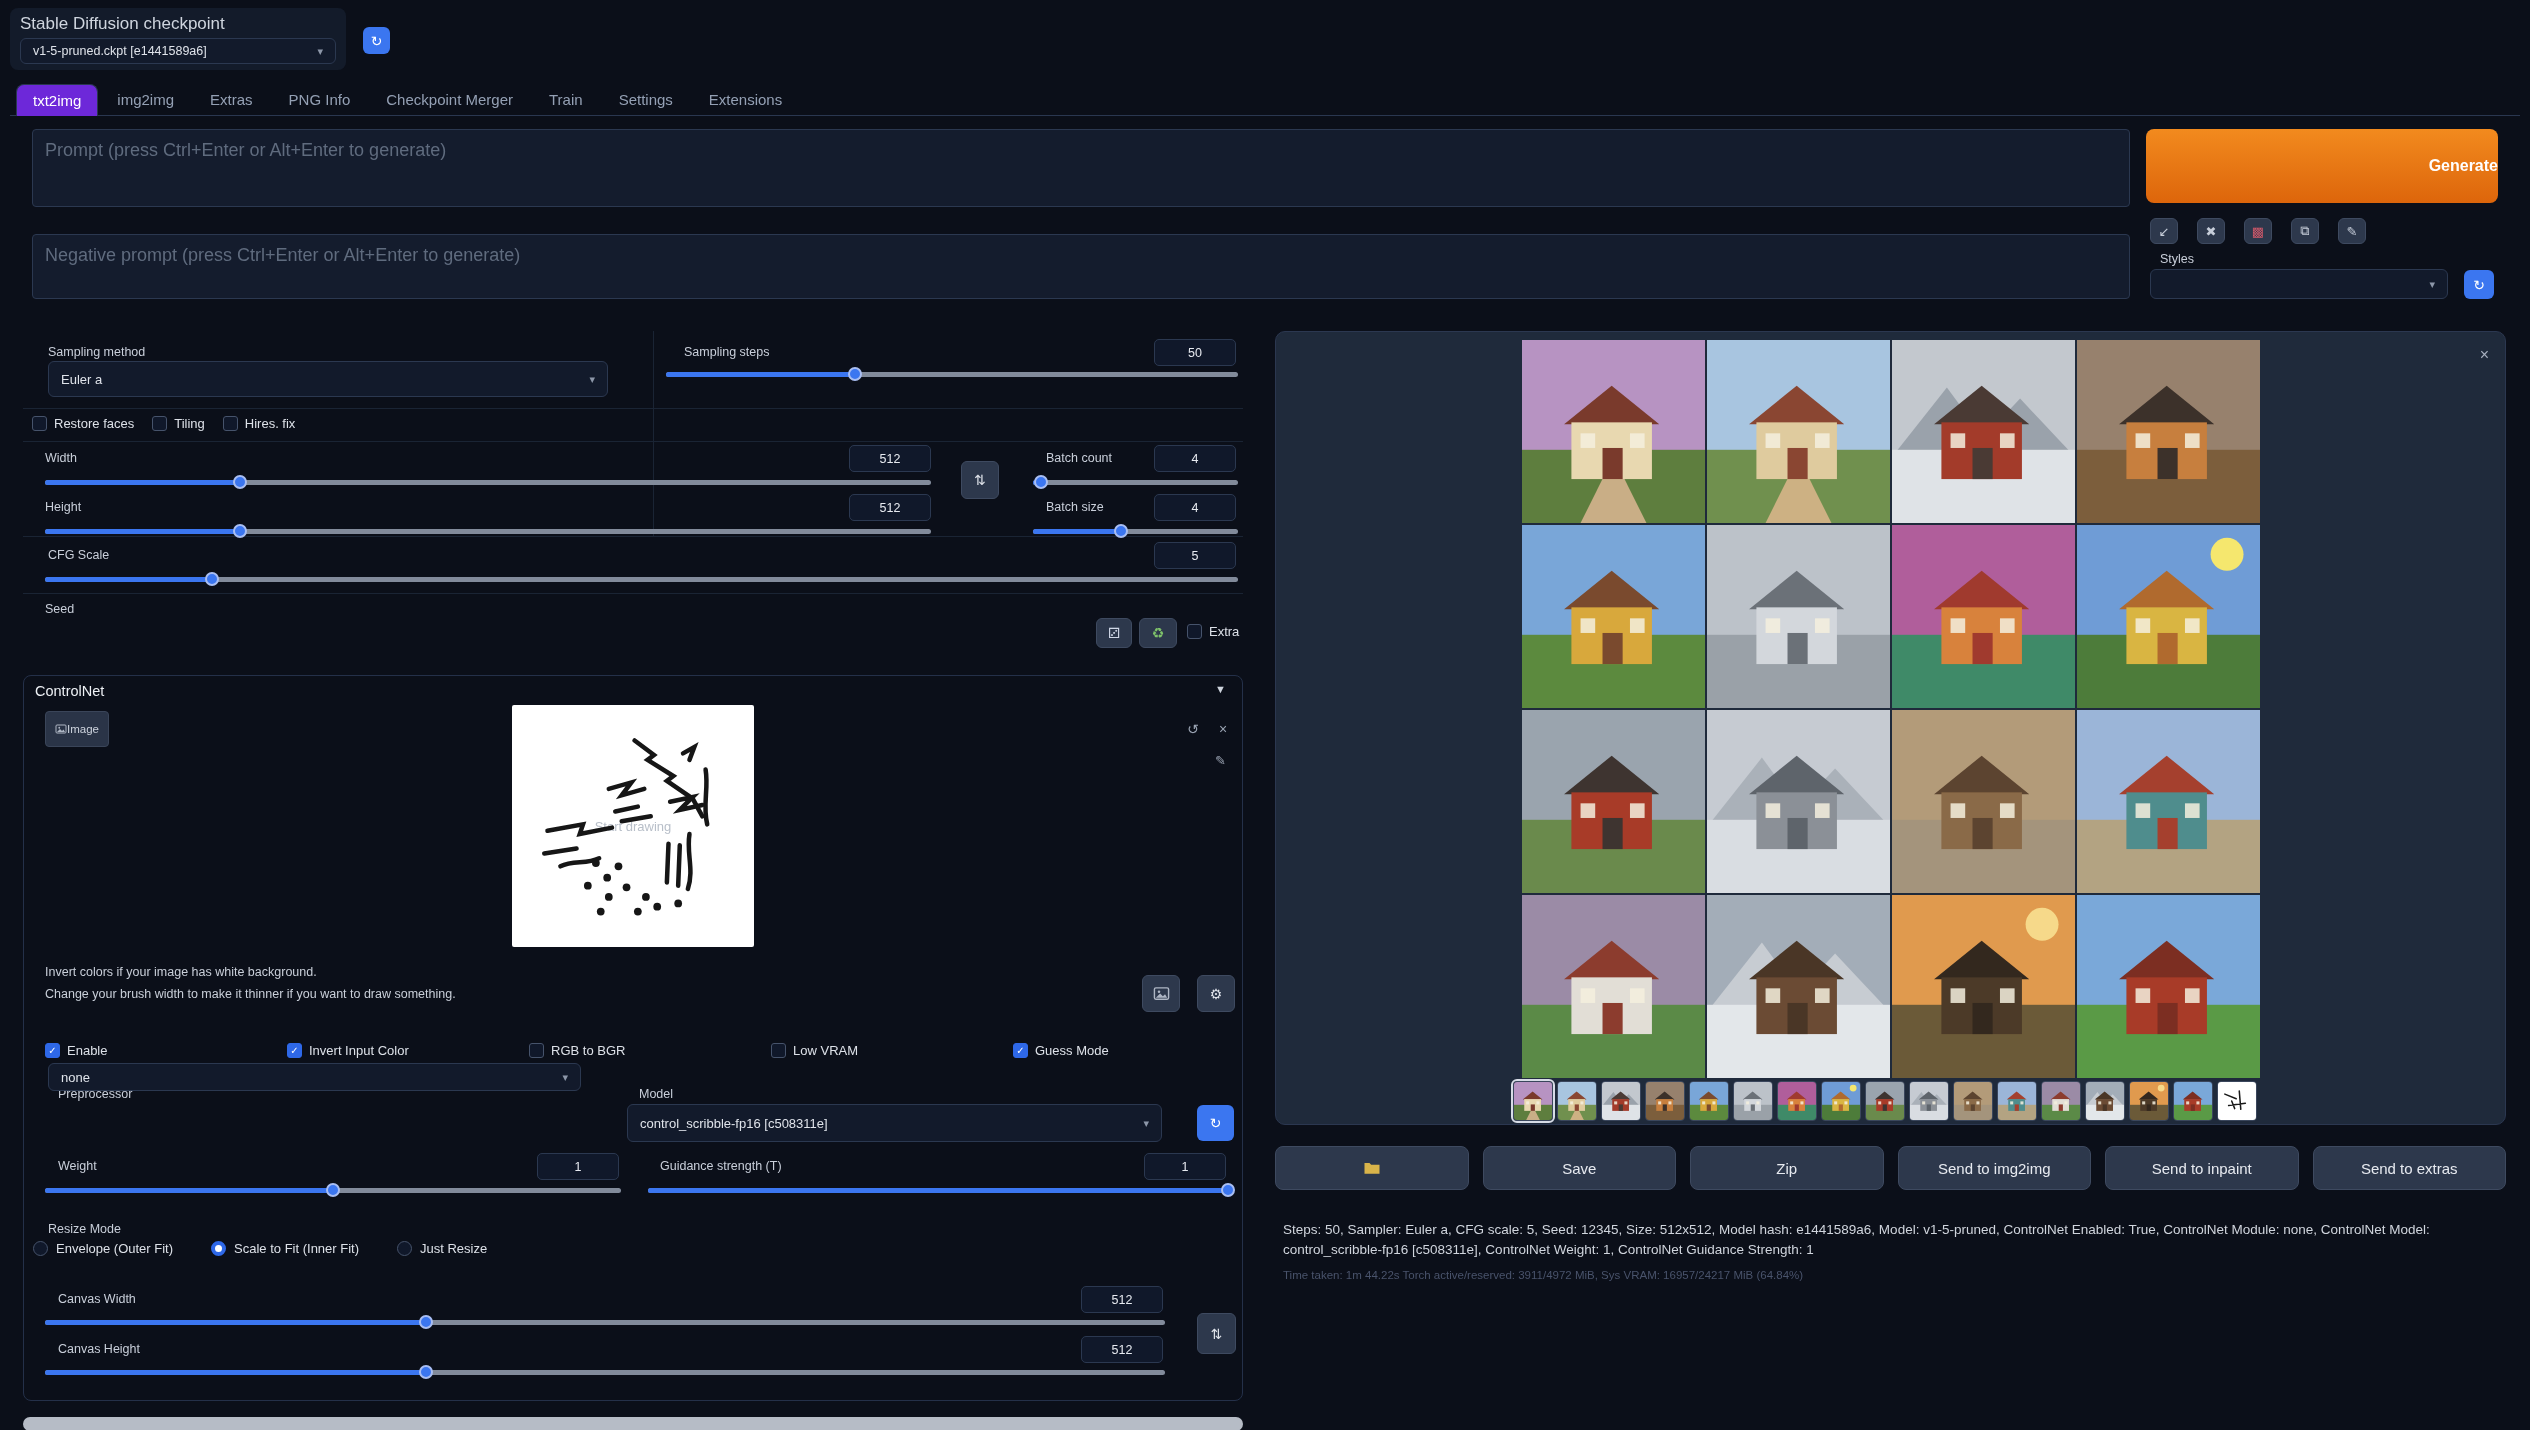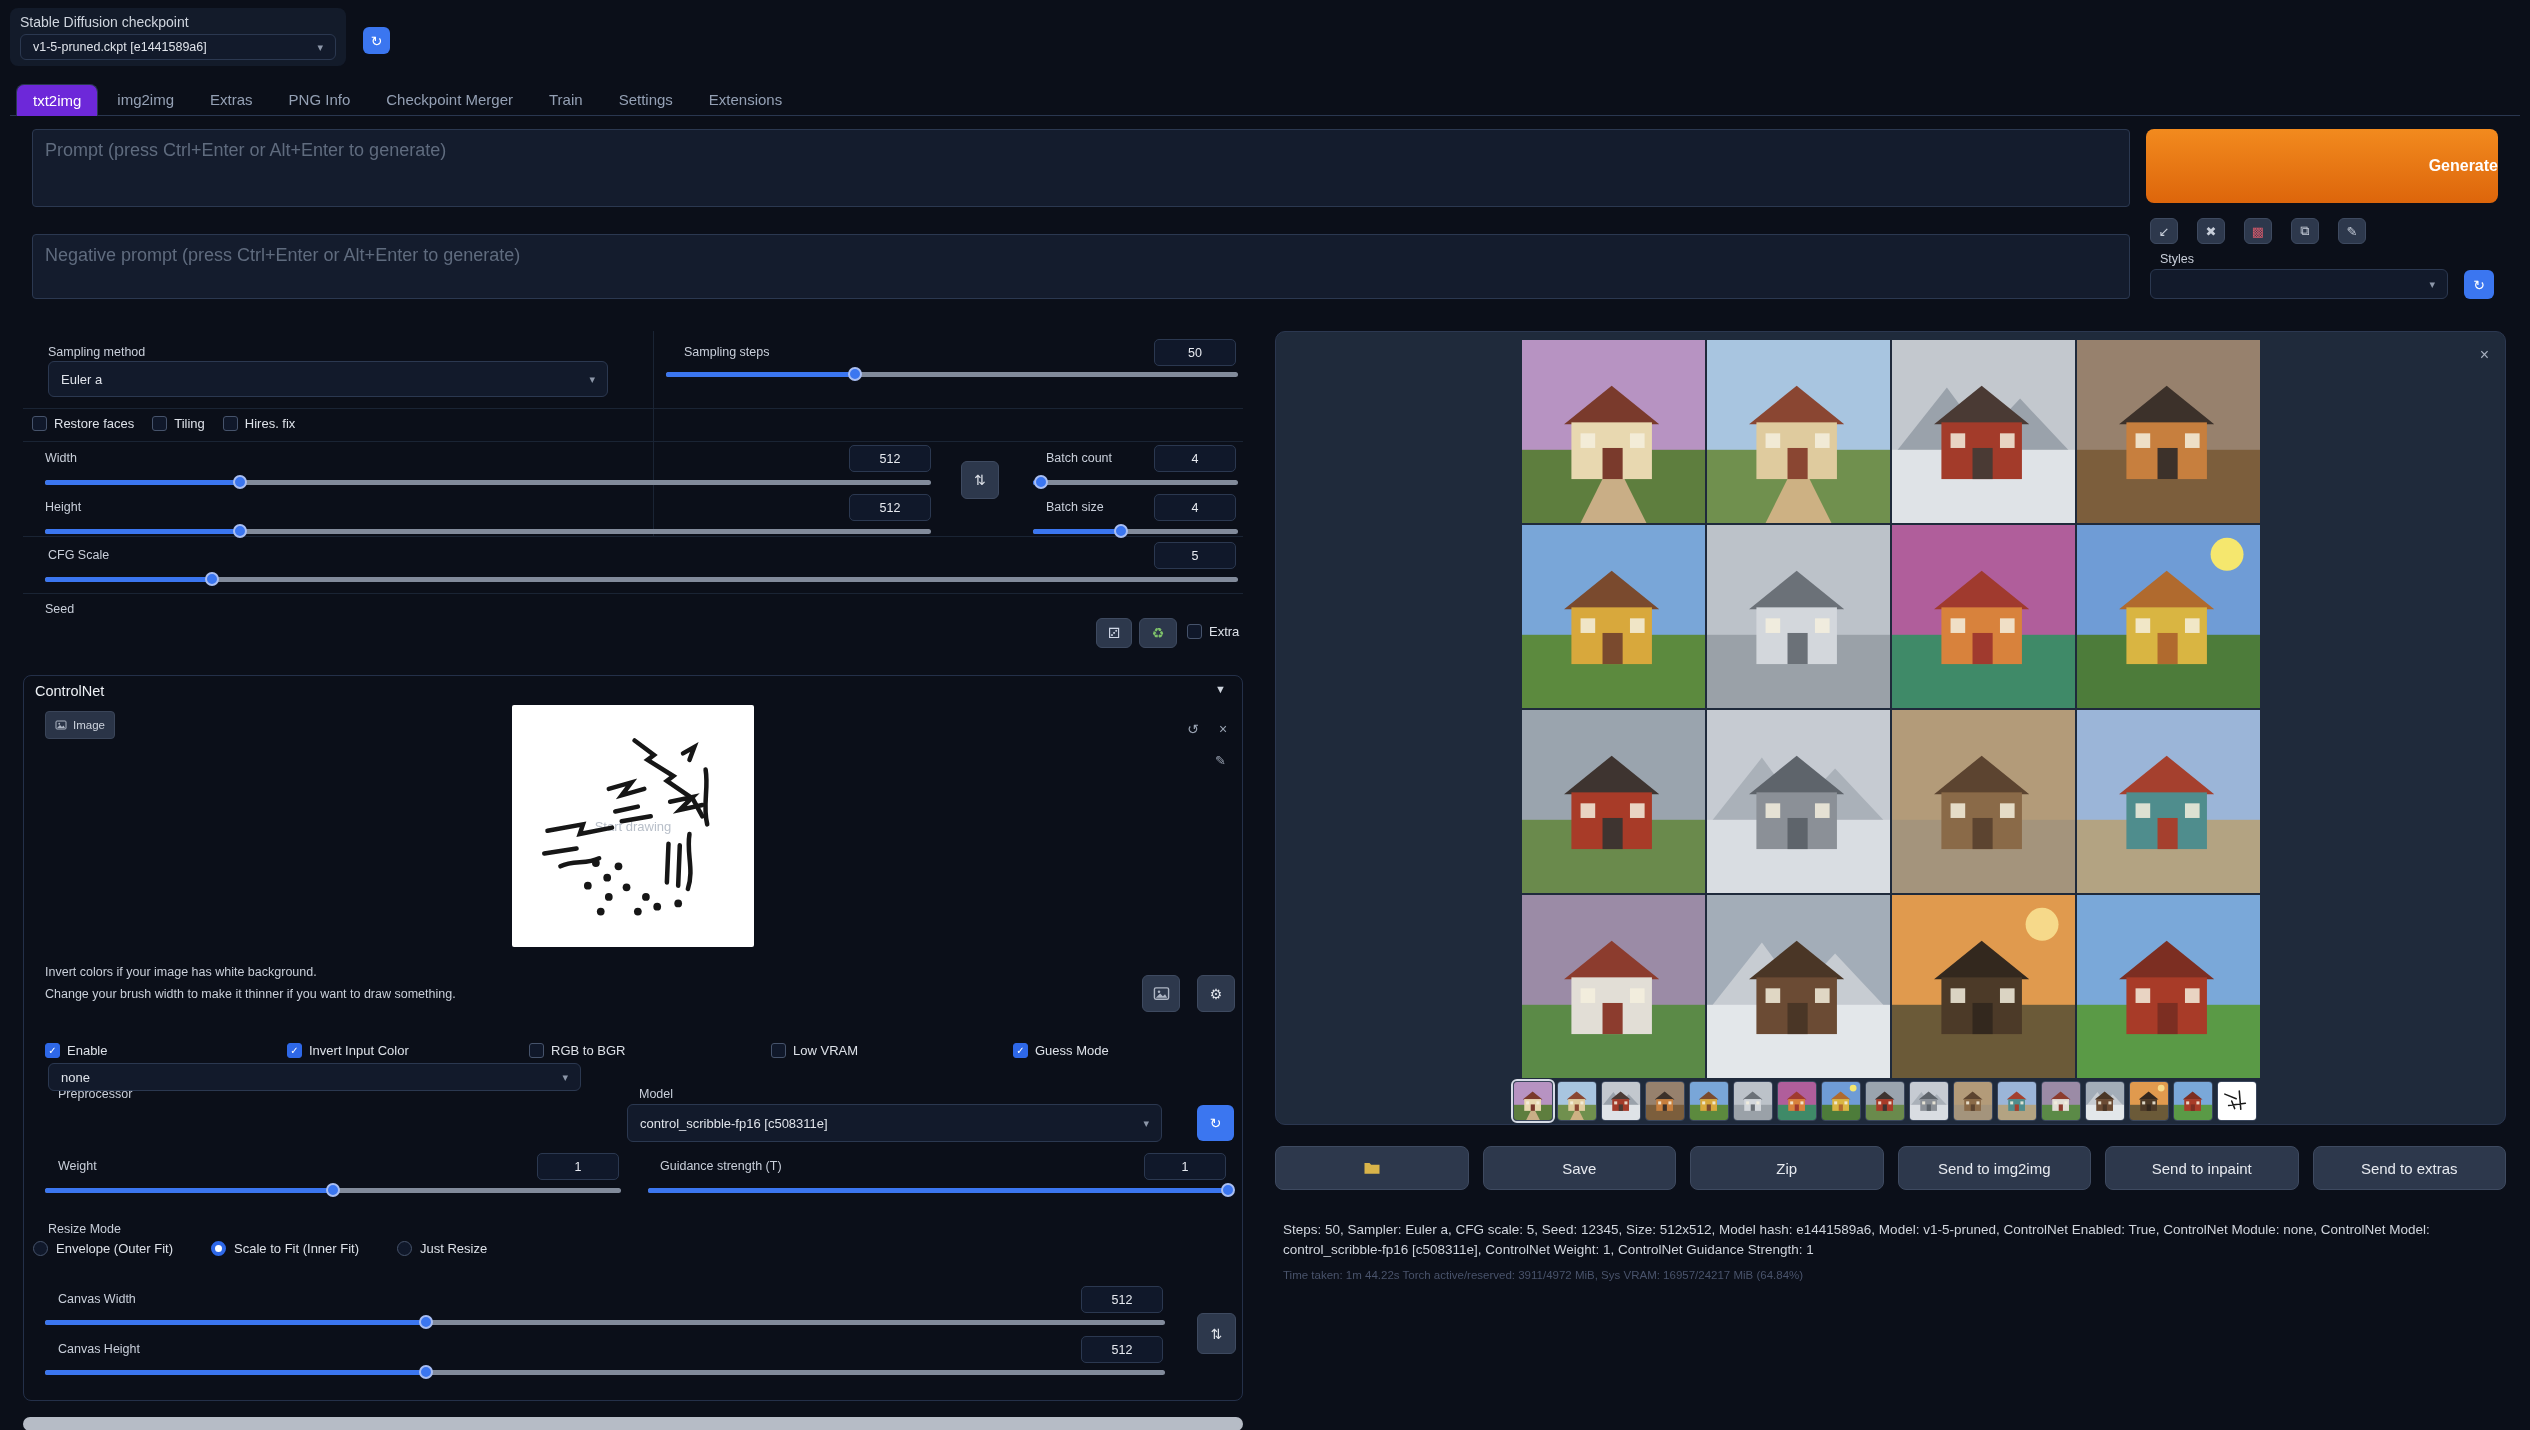--- a/index.html
+++ b/index.html
@@ -61,32 +61,32 @@
   .gimg{overflow:hidden;cursor:pointer}
   .gimg svg,.thumb svg{display:block;width:100%;height:100%}
   .thumbstrip{position:absolute;left:237px;top:749px;display:flex;gap:4px}
   .thumb{width:40px;height:40px;border-radius:4px;overflow:hidden;border:1px solid #3a465c;cursor:pointer}
   .thumb.selected{outline:2px solid #d7dce6}
   .actions{position:absolute;left:1275px;top:1146px;width:1231px;display:flex;gap:14px}
   .action-btn{flex:1;height:44px;background:#2d384c;border:1px solid #3e4a60;border-radius:8px;
        display:flex;align-items:center;justify-content:center;font-size:15px;color:#e7eaf0;cursor:pointer}
   .geninfo{position:absolute;left:1283px;top:1220px;width:1210px;font-size:13.5px;line-height:1.5;color:#d0d5dd}
   .gentime{margin-top:6px;font-size:11.5px;color:#49536b}
-  .chip{position:absolute;left:22px;top:380px;height:28px;display:flex;align-items:center;gap:6px;
+  .chip{position:absolute;left:22px;top:380px;height:36px;display:flex;align-items:center;
        background:#2a3447;border:1px solid #3a4559;border-radius:4px;padding:0 9px;font-size:11.5px;color:#cdd3dd;cursor:pointer}
   .ghosticon{color:#9aa3b2;cursor:pointer;position:absolute}
   .scrollbar{position:absolute;left:0;top:1086px;width:1220px;height:14px;background:#b6bcc6;border-radius:8px}
 </style>
 </head>
 <body>
 
 <div id="app">
 
   <div class="abs" style="left:10px;top:8px;width:336px;background:#131b2a;border-radius:8px;padding:6px 10px">
-    <span style="display:block;font-size:14px;color:#cfd5de;margin-bottom:4px">Stable Diffusion checkpoint</span>
+    <span style="display:block;font-size:17px;color:#cfd5de;margin-bottom:4px">Stable Diffusion checkpoint</span>
     <div class="sel" style="position:relative;width:316px;height:26px;font-size:12.5px">
       <span>v1-5-pruned.ckpt [e1441589a6]</span>
       <span class="caret">▾</span>
     </div>
   </div>
   <div class="bluebtn" style="left:363px;top:27px;width:27px;height:27px">
     <span>↻</span>
   </div>
 
   <div class="tabbar">

